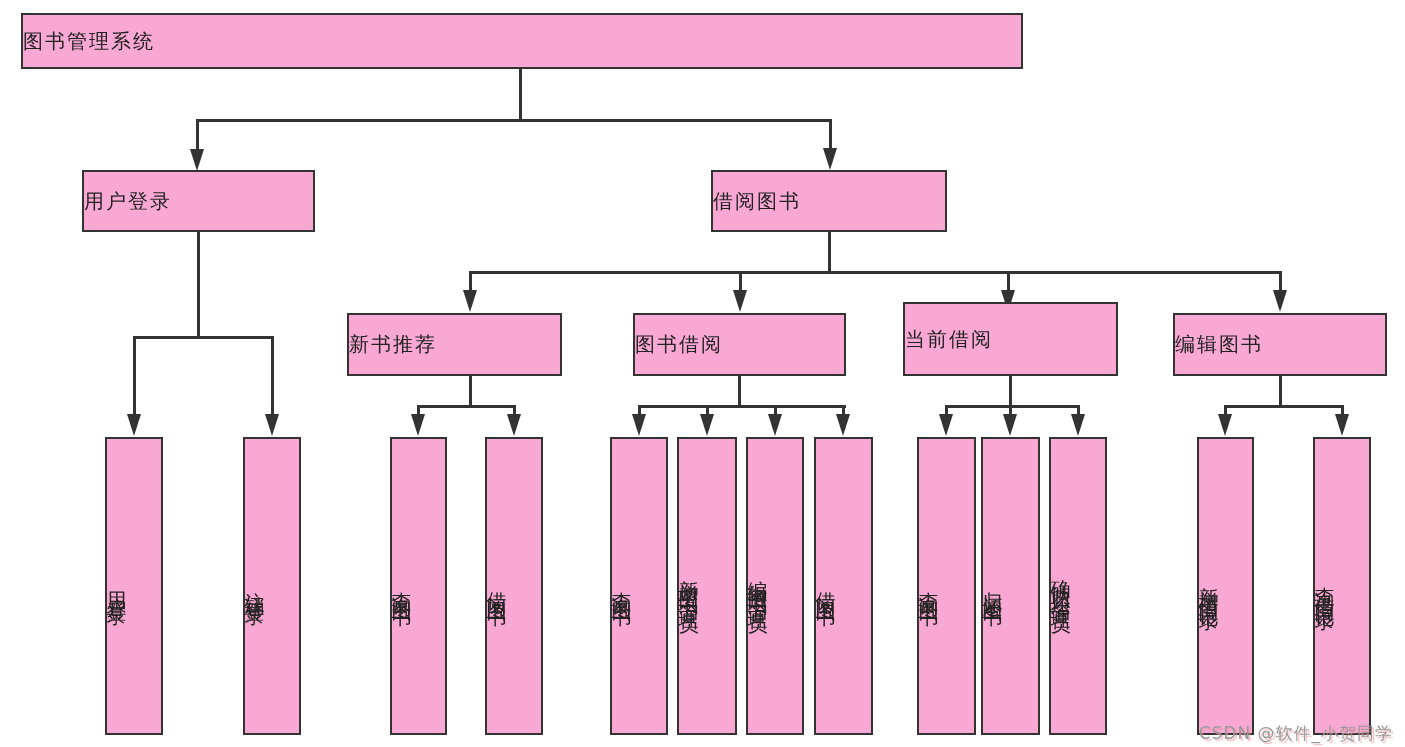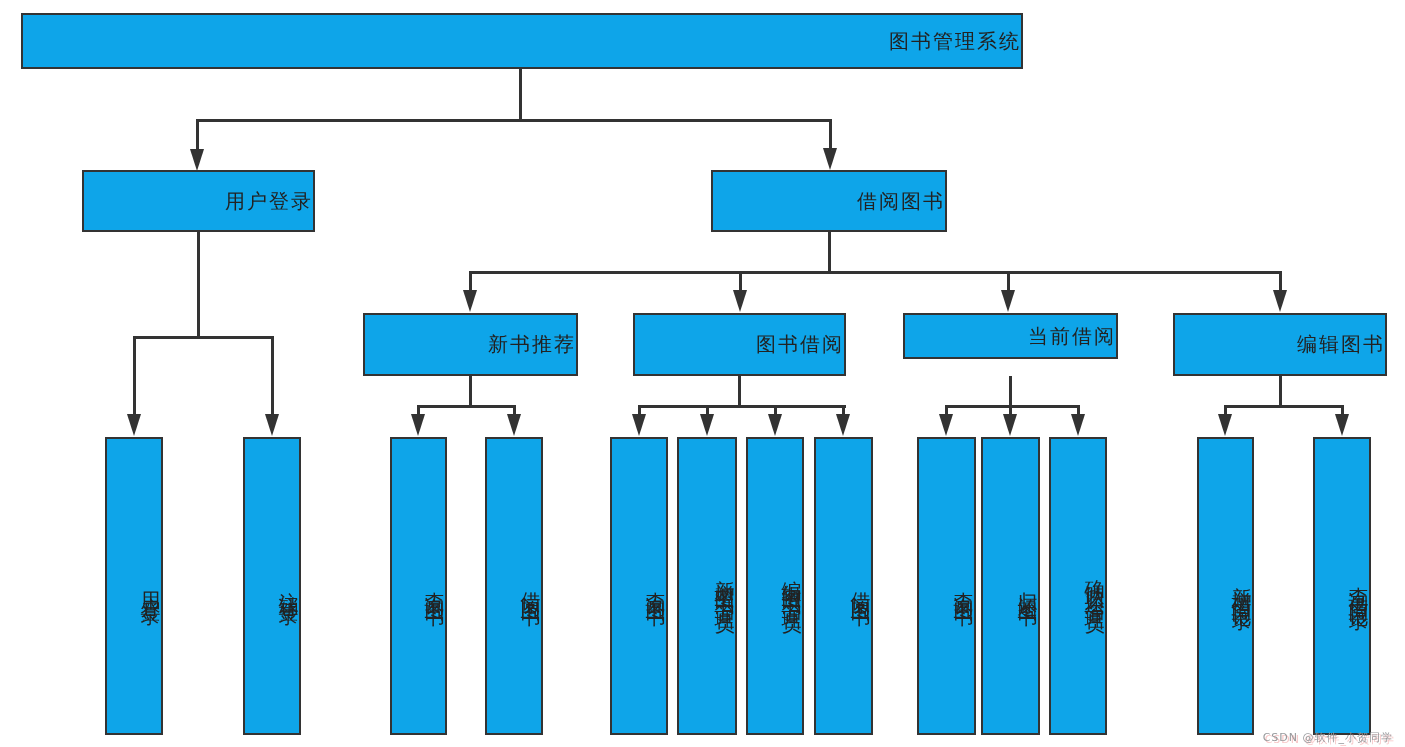--- a/index.html
+++ b/index.html
@@ -3,38 +3,38 @@
 <meta charset="utf-8">
 <style>
   html,body { margin:0; padding:0; background:#ffffff; }
   #canvas {
     position:relative; width:1405px; height:747px; background:#ffffff;
     font-family:"DejaVu Sans","Liberation Sans",sans-serif; color:#222;
     overflow:hidden;
   }
   .box {
     position:absolute; box-sizing:border-box;
-    border:2.5px solid #333333; background:#0ea5e9;
-    display:flex; align-items:center; justify-content:flex-end;
+    border:2.5px solid #333333; background:#f9a8d4;
+    display:flex; align-items:center; justify-content:flex-start;
   }
   .box .lbl { font-size:20px; letter-spacing:2px; white-space:nowrap; }
   .leaf .lbl {
     writing-mode:vertical-rl; text-orientation:mixed;
     font-size:20px; letter-spacing:5px; line-height:1;
   }
   .vline { position:absolute; width:3px; background:#333333; }
   .hline { position:absolute; height:3px; background:#333333; }
   .arrow {
     position:absolute; width:0; height:0;
     border-left:7.5px solid transparent; border-right:7.5px solid transparent;
     border-top:22px solid #333333;
   }
   .watermark {
     position:absolute; right:12px; bottom:2px;
-    font-size:11px; color:#97999c; letter-spacing:1px; white-space:nowrap;
+    font-size:17px; color:#97999c; letter-spacing:1px; white-space:nowrap;
     text-shadow:2px 2px 0 rgba(240,150,150,0.55);
   }
 </style>
 </head>
 <body>
 
 <div id="canvas">
 
   <div class="box" style="left:21px;top:13px;width:1002px;height:56px;">
     <span class="lbl">图书管理系统</span>
@@ -65,27 +65,27 @@
   <div class="hline" style="left:468.5px;top:271px;width:813px;"></div>
   <div class="vline" style="left:468.5px;top:271px;height:21px;"></div>
   <div class="arrow" style="left:462.5px;top:290px;"></div>
   <div class="vline" style="left:738.5px;top:271px;height:21px;"></div>
   <div class="arrow" style="left:732.5px;top:290px;"></div>
   <div class="vline" style="left:1006.5px;top:271px;height:21px;"></div>
   <div class="arrow" style="left:1000.5px;top:290px;"></div>
   <div class="vline" style="left:1278.5px;top:271px;height:21px;"></div>
   <div class="arrow" style="left:1272.5px;top:290px;"></div>
 
-  <div class="box" style="left:363px;top:313px;width:215px;height:63px;">
+  <div class="box" style="left:347px;top:313px;width:215px;height:63px;">
     <span class="lbl">新书推荐</span>
   </div>
   <div class="box" style="left:633px;top:313px;width:213px;height:63px;">
     <span class="lbl">图书借阅</span>
   </div>
-  <div class="box" style="left:903px;top:313px;width:215px;height:46px;">
+  <div class="box" style="left:903px;top:302px;width:215px;height:74px;">
     <span class="lbl">当前借阅</span>
   </div>
   <div class="box" style="left:1173px;top:313px;width:214px;height:63px;">
     <span class="lbl">编辑图书</span>
   </div>
 
   <div class="vline" style="left:469px;top:376px;height:32px;"></div>
   <div class="hline" style="left:417px;top:405px;width:99px;"></div>
   <div class="vline" style="left:417px;top:405px;height:10px;"></div>
   <div class="arrow" style="left:411px;top:414px;"></div>

